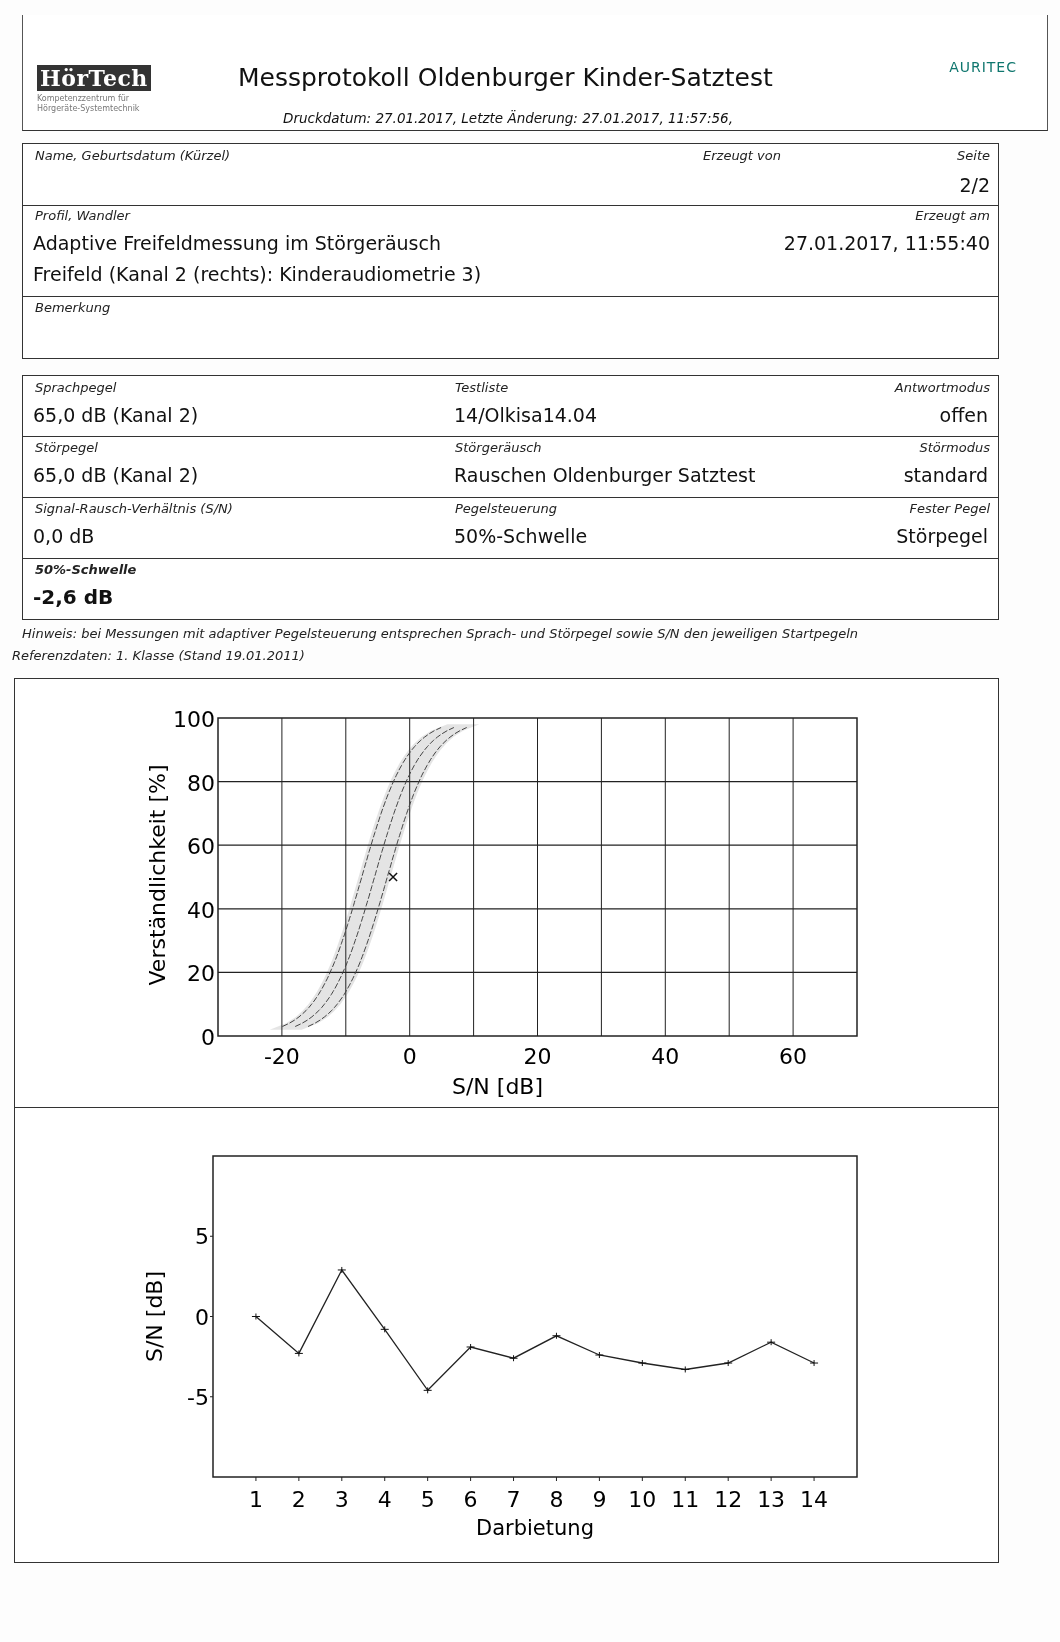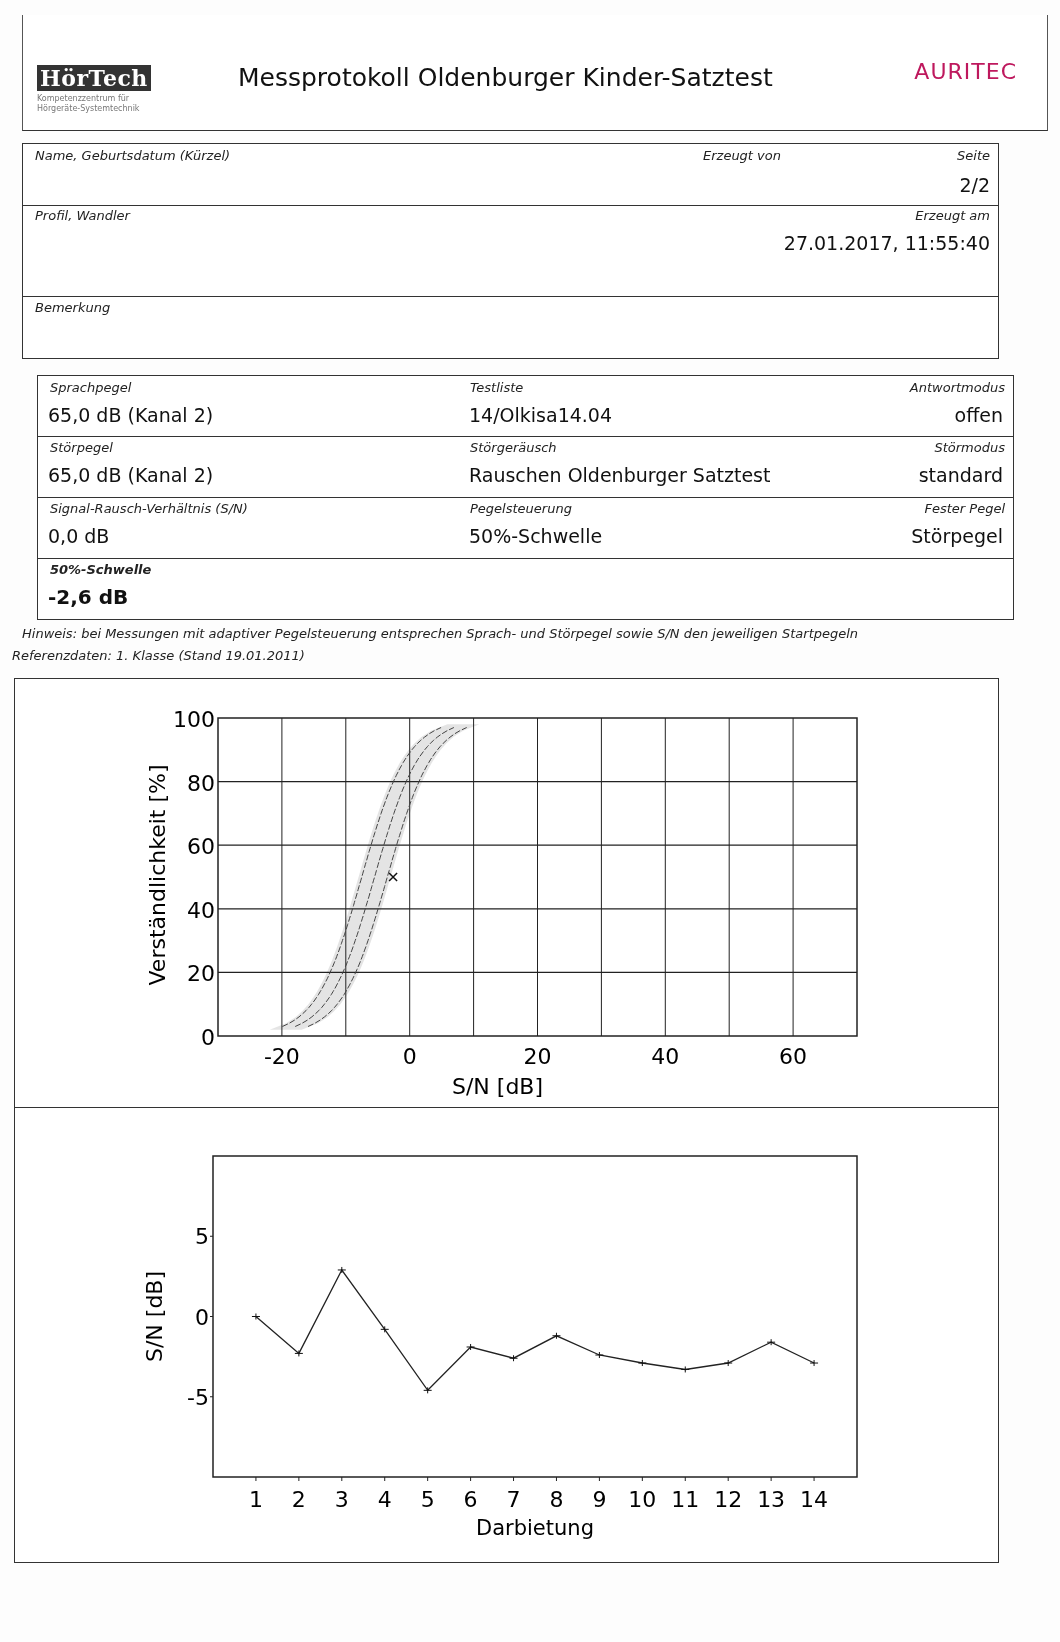--- a/index.html
+++ b/index.html
@@ -7,51 +7,54 @@
   .box { position:absolute; border:1.5px solid #333; box-sizing:border-box; background:#fff; }
   .lbl { font-style:italic; font-size:13px; color:#222; position:absolute; }
   .val { font-size:19px; position:absolute; white-space:nowrap; }
   .hr { position:absolute; left:0; right:0; height:0; border-top:1.5px solid #333; }
   .r { text-align:center; }
   #header { left:22px; top:15px; width:1026px; height:116px; border-left:1.5px solid #555; border-right:1.5px solid #555; border-top:none; border-bottom:1.5px solid #333;text-align:center;}
   .logo-box { position:absolute; left:14px; top:50px; background:#333; color:#fff; font-weight:bold; font-size:22px; padding:0 3px; line-height:26px; letter-spacing:0.5px; font-family:"DejaVu Serif", serif; }
   .logo-sub { position:absolute; left:14px; font-size:8px; color:#777; }
   .title { position:absolute; left:215px; top:48px; font-size:25px; }
   .print-date { position:absolute; left:260px; top:95px; font-size:13.5px; font-style:italic; }
-  .brand { position:absolute; right:30px; top:44px; font-size:22px; color:#be185d; letter-spacing:1px; }
+  .brand { position:absolute; right:30px; top:44px; font-size:14px; color:#0f766e; letter-spacing:1px; }
   svg text { font-family:"DejaVu Sans", sans-serif; }
 </style>
 </head>
 <body>
 
 <div id="header" class="box">
   <div class="logo-box">HörTech</div>
   <div class="logo-sub" style="top:79px">Kompetenzzentrum für</div>
   <div class="logo-sub" style="top:89px">Hörgeräte-Systemtechnik</div>
   <div class="title">Messprotokoll Oldenburger Kinder-Satztest</div>
+  <div class="print-date">Druckdatum: 27.01.2017, Letzte Änderung: 27.01.2017, 11:57:56,</div>
   <div class="brand">AURITEC</div>
 </div>
 
 <div class="box" style="left:22px; top:143px; width:977px; height:216px;">
   <div class="lbl" style="left:12px; top:4px">Name, Geburtsdatum (Kürzel)</div>
   <div class="val" style="left:12px; top:24px"></div>
   <div class="lbl" style="left:680px; top:4px">Erzeugt von</div>
   <div class="val" style="left:680px; top:24px"></div>
   <div class="lbl r" style="right:8px; top:4px">Seite</div>
   <div class="val r" style="right:8px; top:30px">2/2</div>
   <div class="hr" style="top:61px"></div>
   <div class="lbl" style="left:12px; top:64px">Profil, Wandler</div>
+  <div class="val" style="left:10px; top:88px">Adaptive Freifeldmessung im Störgeräusch</div>
+  <div class="val" style="left:10px; top:119px">Freifeld (Kanal 2 (rechts): Kinderaudiometrie 3)</div>
   <div class="lbl r" style="right:8px; top:64px">Erzeugt am</div>
   <div class="val r" style="right:8px; top:88px">27.01.2017, 11:55:40</div>
   <div class="hr" style="top:152px"></div>
   <div class="lbl" style="left:12px; top:156px">Bemerkung</div>
   <div class="val" style="left:12px; top:176px"></div>
 </div>
 
-<div class="box" style="left:22px; top:375px; width:977px; height:245px;margin-left:15px;">
+<div class="box" style="left:22px; top:375px; width:977px; height:245px;">
   <div>
     <div class="lbl" style="left:12px; top:4px">Sprachpegel</div>
     <div class="val" style="left:10px; top:28px">65,0 dB (Kanal 2)</div>
     <div class="lbl" style="left:432px; top:4px">Testliste</div>
     <div class="val" style="left:431px; top:28px">14/Olkisa14.04</div>
     <div class="lbl r" style="right:8px; top:4px">Antwortmodus</div>
     <div class="val r" style="right:10px; top:28px">offen</div>
   </div>
   <div class="hr" style="top:60px"></div>
   <div>

